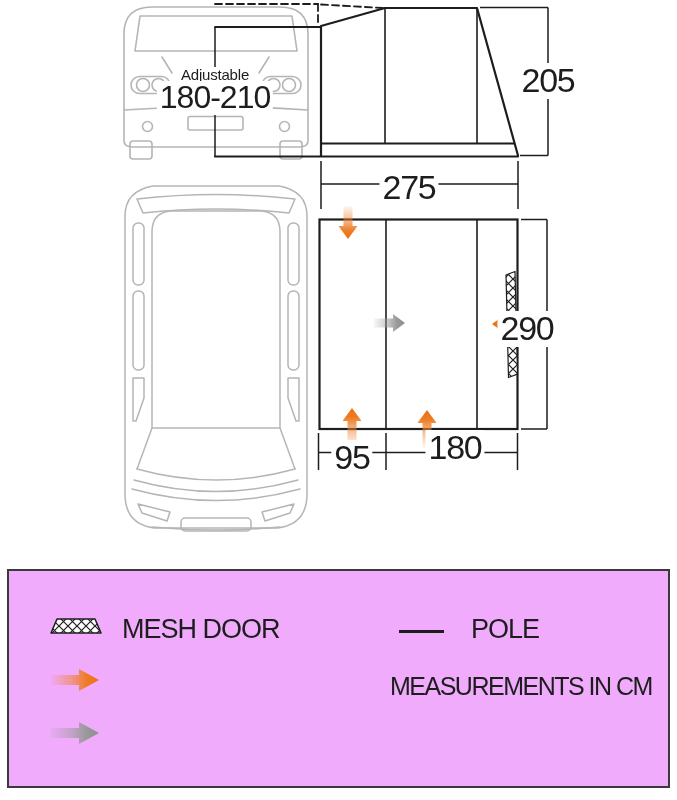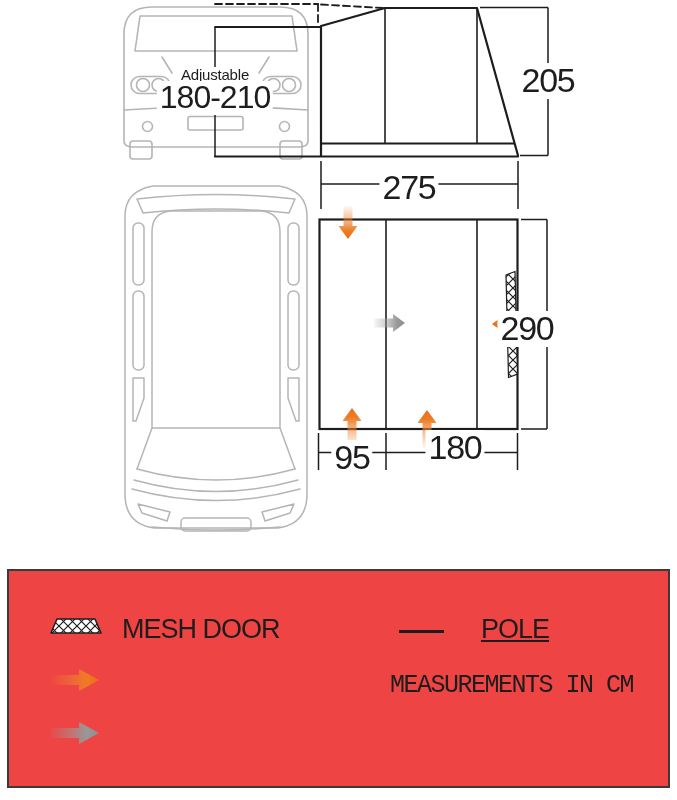--- a/index.html
+++ b/index.html
@@ -11,21 +11,21 @@
   #diagram-svg{position:absolute;left:0;top:0;}
   .lbl{
     position:absolute;transform:translateX(-50%);background:#ffffff;
     padding:0 3px;line-height:1.05;color:#1d1d1d;white-space:nowrap;text-align:center;
   }
   .num{font-size:34px;letter-spacing:-1.2px;}
   .adj{font-size:15px;letter-spacing:-0.2px;}
   .range{font-size:32px;letter-spacing:-1px;}
   .legend{
     position:absolute;left:7px;top:569px;width:659px;height:215px;
-    border:2px solid #3a3a3a;background:#ef4444;
+    border:2px solid #3a3a3a;background:#f0abfc;
   }
   .legend-icon{position:absolute;}
   .legend-label{
     position:absolute;font-size:27px;letter-spacing:-1px;line-height:28px;
     color:#1d1d1d;white-space:nowrap;
   }
   .legend-note{
     position:absolute;font-size:25px;letter-spacing:-1.5px;line-height:28px;
     color:#1d1d1d;white-space:nowrap;
   }
@@ -152,18 +152,18 @@
 
     <svg class="legend-icon" style="left:41px;top:96px;" width="50" height="26" viewBox="0 0 50 26">
       <path d="M1,8 H29 V2 L49,13 L29,24 V18 H1 Z" fill="url(#og)"></path>
     </svg>
 
     <svg class="legend-icon" style="left:41px;top:149px;" width="50" height="26" viewBox="0 0 50 26">
       <path d="M1,8 H29 V2 L49,13 L29,24 V18 H1 Z" fill="url(#gg)"></path>
     </svg>
 
     <div class="pole-line" style="left:390px;top:59px;width:45px;height:2.5px;"></div>
-    <span class="legend-label" style="left:472px;top:44px;text-decoration:underline;">POLE</span>
+    <span class="legend-label" style="left:462px;top:44px;">POLE</span>
 
-    <span class="legend-note" style="left:381px;top:101px;font-family:Liberation Mono, monospace;">MEASUREMENTS IN CM</span>
+    <span class="legend-note" style="left:381px;top:101px;">MEASUREMENTS IN CM</span>
   </div>
 
 </div>
 
 </body></html>

